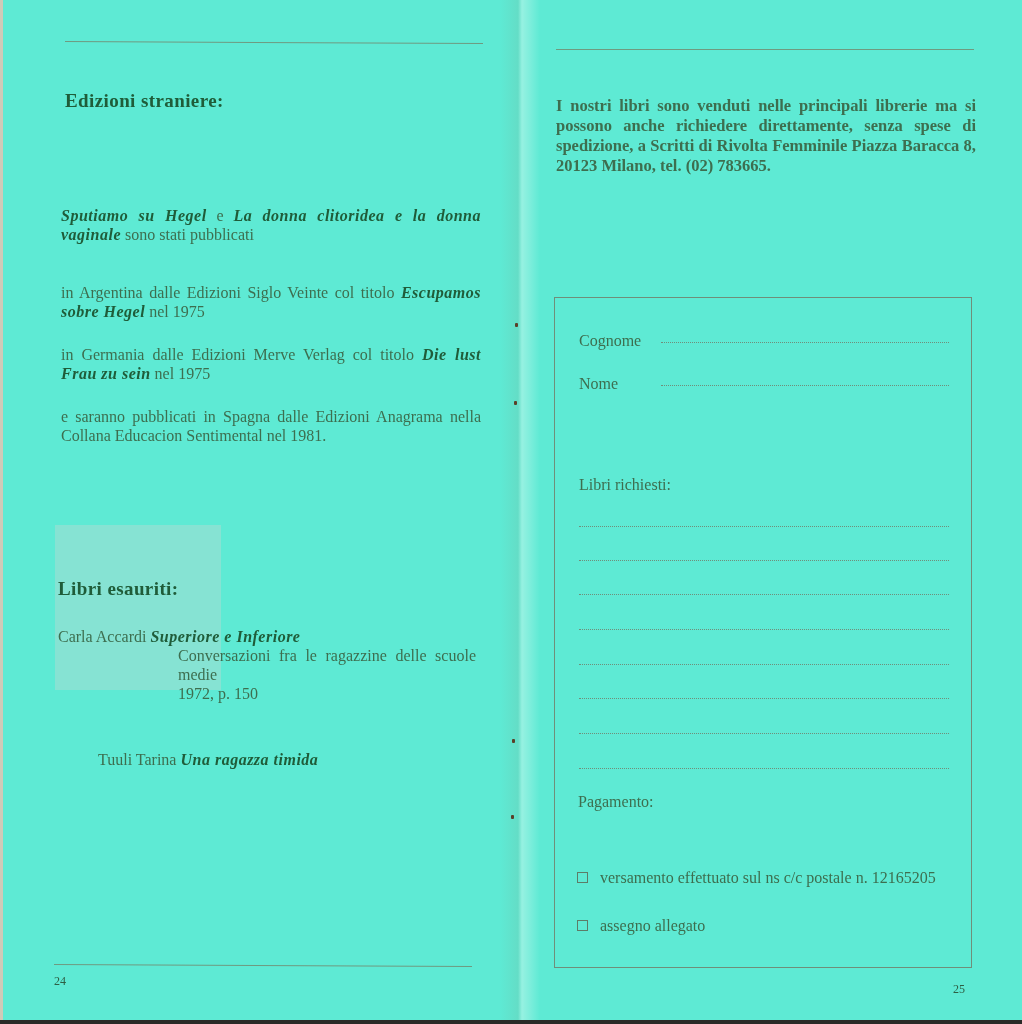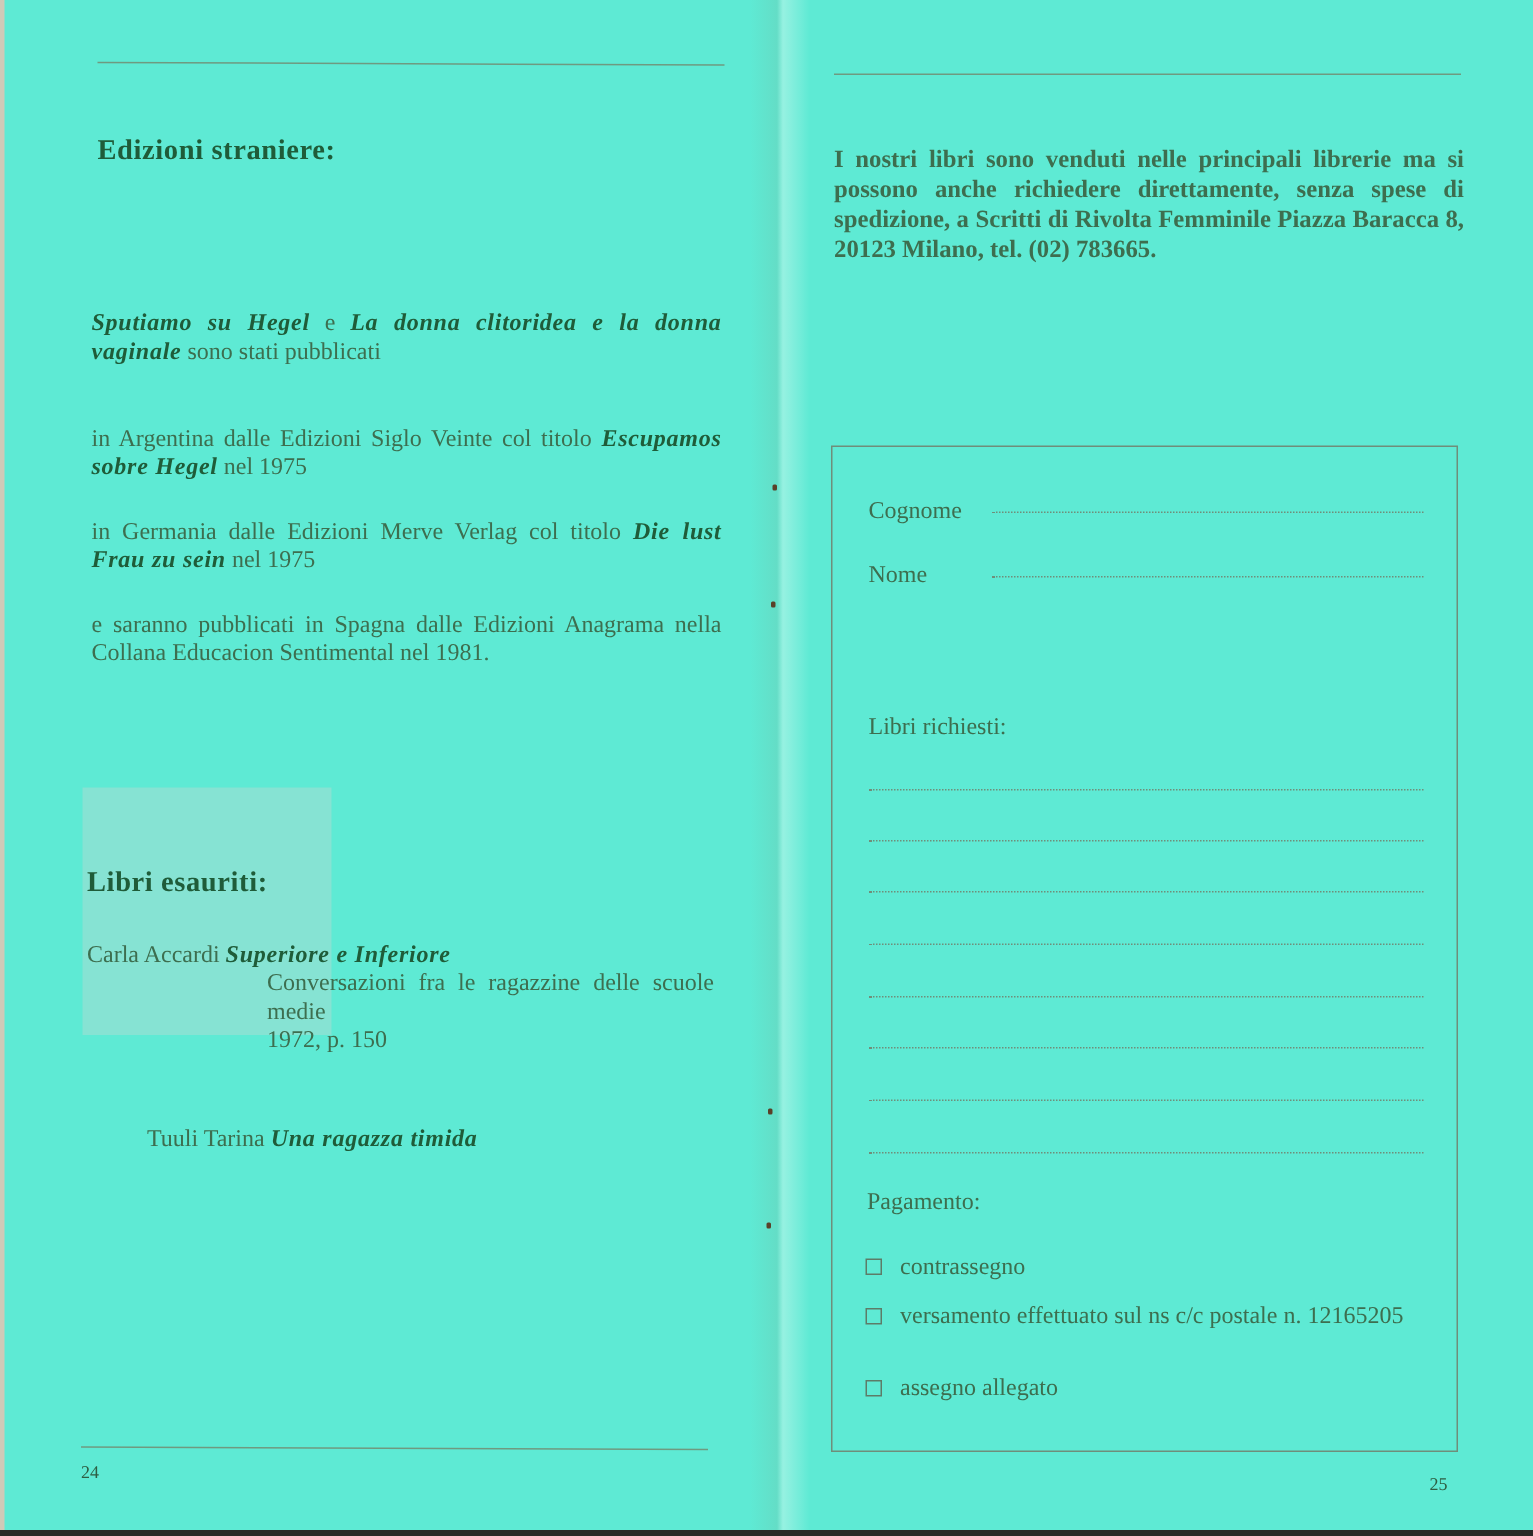--- a/index.html
+++ b/index.html
@@ -110,24 +110,20 @@
     <div class="dotline" style="top:262px;"></div>
     <div class="dotline" style="top:296px;"></div>
     <div class="dotline" style="top:331px;"></div>
     <div class="dotline" style="top:366px;"></div>
     <div class="dotline" style="top:400px;"></div>
     <div class="dotline" style="top:435px;"></div>
     <div class="dotline" style="top:470px;"></div>
 
     <div class="abs body-text" style="left:23px; top:494px;">Pagamento:</div>
 
-    <div class="check" style="top:537px;">
-      <span class="box"></span>
-      <span>contrassegno</span>
-    </div>
     <div class="check" style="top:570px; text-align:justify;">
       <span class="box"></span>
       <span style="flex:1;">versamento effettuato sul ns c/c postale n. 12165205</span>
     </div>
     <div class="check" style="top:618px;">
       <span class="box"></span>
       <span>assegno allegato</span>
     </div>
   </div>
 

